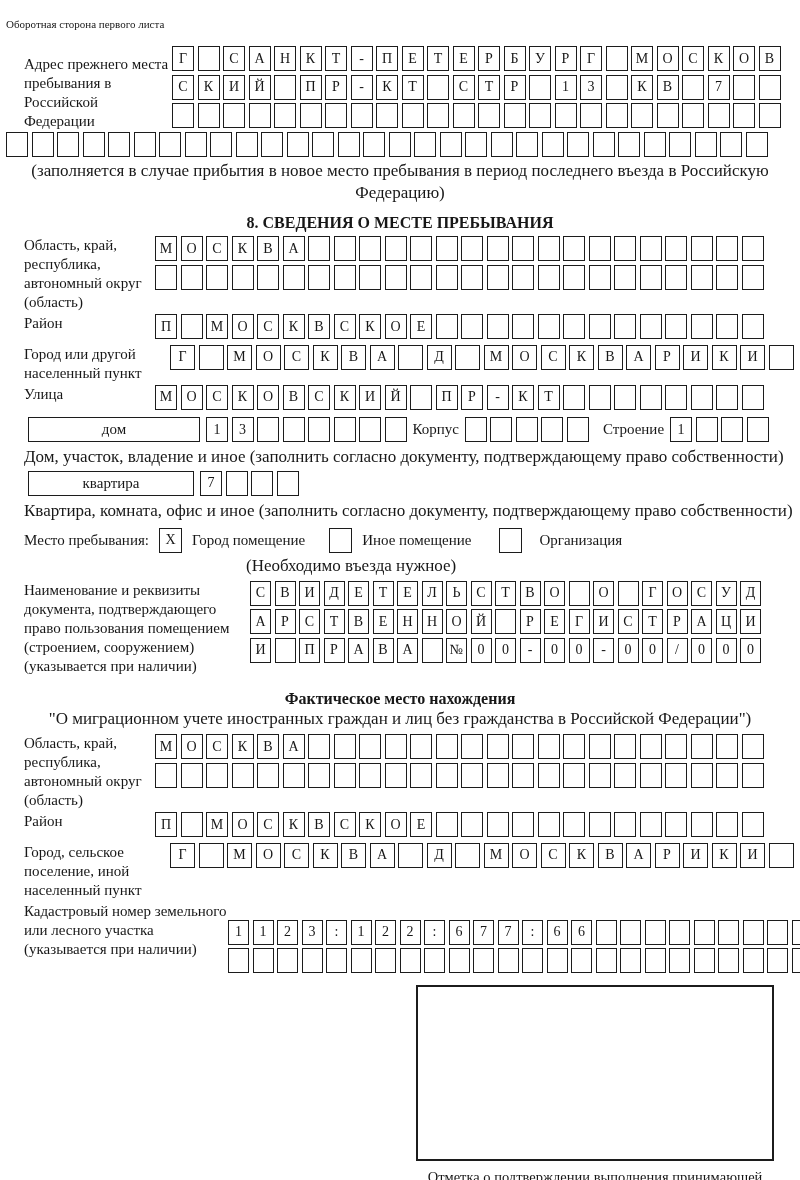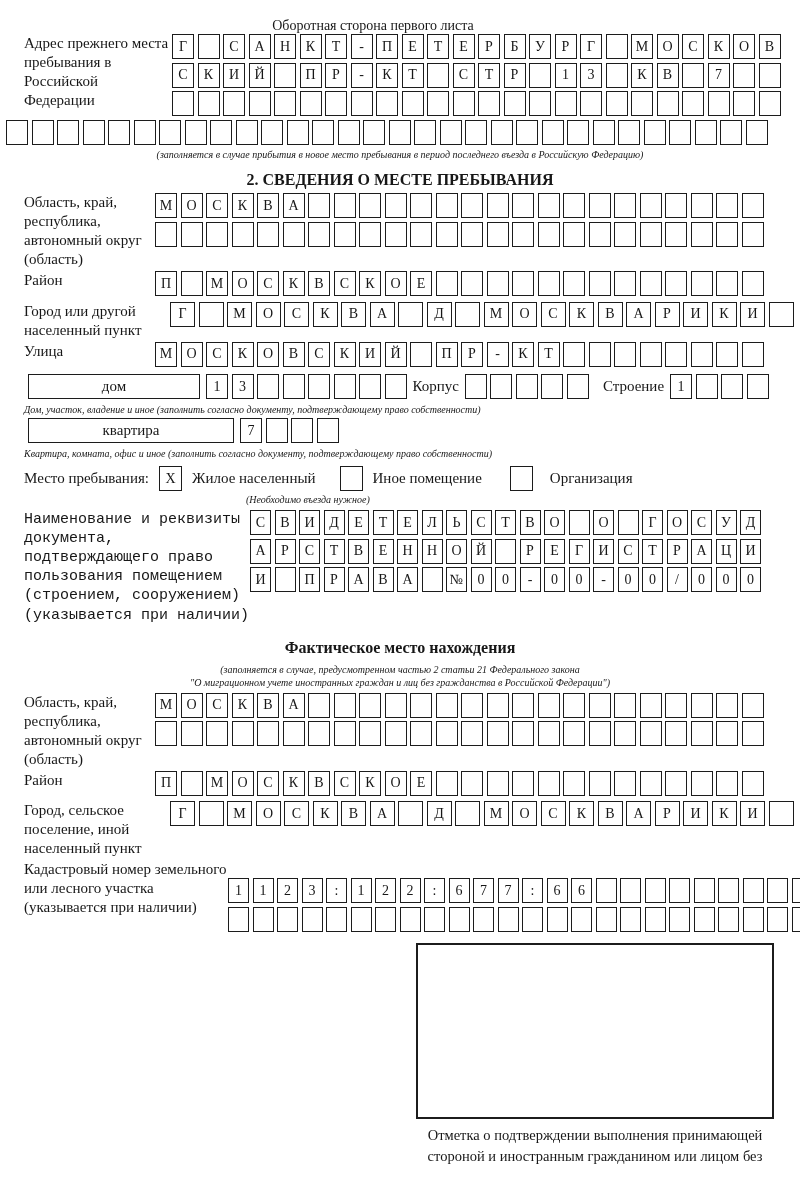--- a/index.html
+++ b/index.html
@@ -1,41 +1,41 @@
 <!DOCTYPE html>
 <html><head>
 <meta charset="utf-8">
 <style>
   html,body{margin:0;padding:0;background:#fff;}
   body{width:800px;height:1180px;font-family:"Liberation Serif","DejaVu Serif",serif;color:#171717;font-size:15px;overflow:hidden;}
   .page{padding:0 6px;position:relative;}
-  .hdr{text-align:center;padding:18px 54px 0 0;font-size:14px;}
+  .hdr{text-align:left;padding:18px 54px 0 0;font-size:11px;}
   .field{display:flex;align-items:flex-start;}
   .flabel{flex:0 0 auto;box-sizing:border-box;padding-left:18px;line-height:1.27;}
   .lw166{width:166px;}
   .lw149{width:149px;}
   .lw164{width:164px;}
-  .lw244{width:244px;font-family:Liberation Mono, monospace;}
+  .lw244{width:244px;}
   .lw222{width:222px;}
   .rows{display:flex;flex-direction:column;}
   .cellrow{display:flex;gap:3.5px;margin-bottom:3.5px;}
   .cell{flex:0 0 22px;width:22px;height:25px;border:1.6px solid #1c1c1c;box-sizing:border-box;display:flex;align-items:center;justify-content:center;font-size:14px;background:#fff;}
   .cellrow.sm .cell{flex-basis:21px;width:21px;}
   .cellrow.lg .cell{flex-basis:25px;width:25px;}
   .widebox{border:1.6px solid #1c1c1c;height:25px;box-sizing:border-box;display:flex;align-items:center;justify-content:center;background:#fff;}
-  .note{font-size:10px;line-height:1.3;font-style:italic;}
+  .note{font-size:17px;line-height:1.3;}
   .center{text-align:center;}
   .title{font-weight:bold;text-align:center;font-size:16px;}
   .inlinerow{display:flex;align-items:center;}
   .inlinerow .txt{margin:0 6px;text-align:right;}
   .chk{flex:0 0 23px;width:23px;height:25px;border:1.6px solid #1c1c1c;box-sizing:border-box;display:flex;align-items:center;justify-content:center;font-size:14px;margin:0 10px;}
   .stampcol{margin-left:386px;width:406px;margin-top:8px;}
   .stampbox{width:358px;height:176px;border:2px solid #1c1c1c;box-sizing:border-box;margin:0 auto;background:#fff;}
   .caption{margin-top:6px;text-align:center;font-size:14.5px;line-height:1.4;}
-  .mt2{margin-top:2px;font-family:Liberation Serif, serif;} .mt4{margin-top:4px;} .mt6{margin-top:6px;} .mt10{margin-top:10px;} .mt14{margin-top:14px;} .mt16{}
+  .mt2{margin-top:2px;font-family:Liberation Serif, serif;} .mt4{margin-top:4px;} .mt6{margin-top:6px;} .mt10{margin-top:10px;} .mt14{margin-top:14px;} .mt16{margin-top:16px;align-items:flex-end;}
   .pl18{padding-left:18px;}
 </style>
 </head>
 <body>
 
 <div class="page">
 
   <div class="hdr">Оборотная сторона первого листа</div>
 
   <div class="field mt16">
@@ -148,21 +148,21 @@
       <span class="cell"></span>
       <span class="cell"></span>
       <span class="cell"></span>
       <span class="cell"></span>
       <span class="cell"></span>
       <span class="cell"></span>
       <span class="cell"></span>
     </div>
   <div class="note center">(заполняется в случае прибытия в новое место пребывания в период последнего въезда в Российскую Федерацию)</div>
 
-  <div class="title mt10">2. СВЕДЕНИЯ О МЕСТЕ ПРЕБЫВАНИЯ</div>
+  <div class="title mt10">8. СВЕДЕНИЯ О МЕСТЕ ПРЕБЫВАНИЯ</div>
 
   <div class="field mt4">
     <div class="flabel lw149">Область, край, республика, автономный округ (область)</div>
     <div class="rows">
       <div class="cellrow">
           <span class="cell">М</span>
           <span class="cell">О</span>
           <span class="cell">С</span>
           <span class="cell">К</span>
           <span class="cell">В</span>
@@ -327,34 +327,34 @@
     <div class="cellrow" style="margin:0;">
         <span class="cell">1</span>
         <span class="cell"></span>
         <span class="cell"></span>
         <span class="cell"></span>
       </div>
   </div>
   <div class="note pl18 mt4">Дом, участок, владение и иное (заполнить согласно документу, подтверждающему право собственности)</div>
 
   <div class="inlinerow mt2" style="margin-left:22px;">
-    <div class="widebox" style="width:206px;">квартира</div>
+    <div class="widebox" style="width:166px;">квартира</div>
     <div class="cellrow" style="margin:0 0 0 6px;">
         <span class="cell">7</span>
         <span class="cell"></span>
         <span class="cell"></span>
         <span class="cell"></span>
       </div>
   </div>
   <div class="note pl18 mt4">Квартира, комната, офис и иное (заполнить согласно документу, подтверждающему право собственности)</div>
 
   <div class="inlinerow mt6 pl18">
     <span>Место пребывания:</span>
     <span class="chk">X</span>
-    <span>Жилое населенный</span>
+    <span>Город помещение</span>
     <span class="chk" style="margin-left:24px;"></span>
     <span>Иное помещение</span>
     <span class="chk" style="margin-left:28px;"></span>
     <span style="margin-left:7px;">Организация</span>
   </div>
   <div class="note" style="margin-left:240px;margin-top:2px;">(Необходимо въезда нужное)</div>
 
   <div class="field mt4">
     <div class="flabel lw244">Наименование и реквизиты документа, подтверждающего право пользования помещением (строением, сооружением) (указывается при наличии)</div>
     <div class="rows">
@@ -424,21 +424,20 @@
           <span class="cell">0</span>
           <span class="cell">/</span>
           <span class="cell">0</span>
           <span class="cell">0</span>
           <span class="cell">0</span>
         </div>
     </div>
   </div>
 
   <div class="title mt14">Фактическое место нахождения</div>
-  <div class="note center mt6">(заполняется в случае, предусмотренном частью 2 статьи 21 Федерального закона</div>
   <div class="note center">"О миграционном учете иностранных граждан и лиц без гражданства в Российской Федерации")</div>
 
   <div class="field mt4">
     <div class="flabel lw149">Область, край, республика, автономный округ (область)</div>
     <div class="rows">
       <div class="cellrow">
           <span class="cell">М</span>
           <span class="cell">О</span>
           <span class="cell">С</span>
           <span class="cell">К</span>

